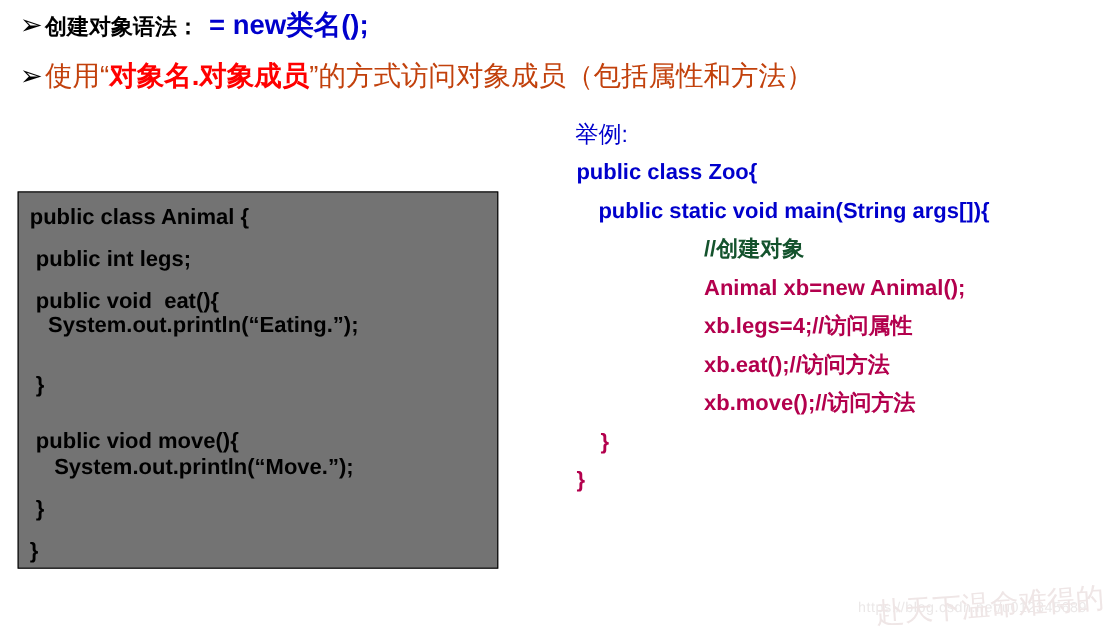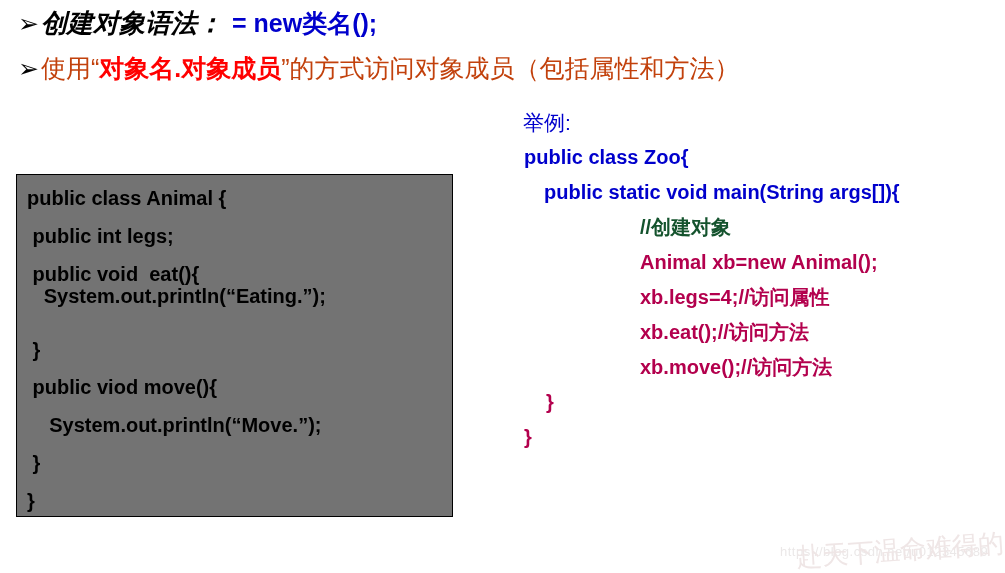--- a/index.html
+++ b/index.html
@@ -31,23 +31,22 @@
     font-size: 25px;
     line-height: 1;
     margin-right: 2px;
     font-family: "DejaVu Sans", sans-serif;
   }
   .b1 { left: 18px; top: 6px; }
   .b2 { left: 18px; top: 52px; }
 
   .txt-black {
     color: #000000;
-    font-size: 26px;
+    font-size: 20px;
     font-weight: bold;
-    font-style: italic;
   }
   .txt-black-norm {
     color: #c2410c;
     font-size: 25px;
     font-weight: normal;
   }
   .txt-red {
     color: #ff0000;
     font-size: 25px;
     font-weight: bold;
@@ -152,21 +151,21 @@
     <span class="txt-red">对象名.对象成员</span>
     <span class="txt-black-norm">”的方式访问对象成员（包括属性和方法）</span>
   </div>
 
   <div class="code-box">
     <div class="line" style="left:10px; top:12px;">public class Animal {</div>
     <div class="line" style="left:10px; top:50px;"> public int legs;</div>
     <div class="line" style="left:10px; top:88px;"> public void  eat(){</div>
     <div class="line" style="left:10px; top:110px;">   System.out.println(“Eating.”);</div>
     <div class="line" style="left:10px; top:164px;"> }</div>
-    <div class="line" style="left:10px; top:201px;"> public viod move(){</div>
+    <div class="line" style="left:10px; top:215px;"> public viod move(){</div>
     <div class="line" style="left:10px; top:239px;">    System.out.println(“Move.”);</div>
     <div class="line" style="left:10px; top:277px;"> }</div>
     <div class="line" style="left:10px; top:315px;">}</div>
   </div>
 
   <div class="right-col">
     <div class="ex-label">举例:</div>
 
     <div class="r-line blue ind0">public class Zoo{</div>
     <div class="r-line blue ind1">public static void main(String args[]){</div>

